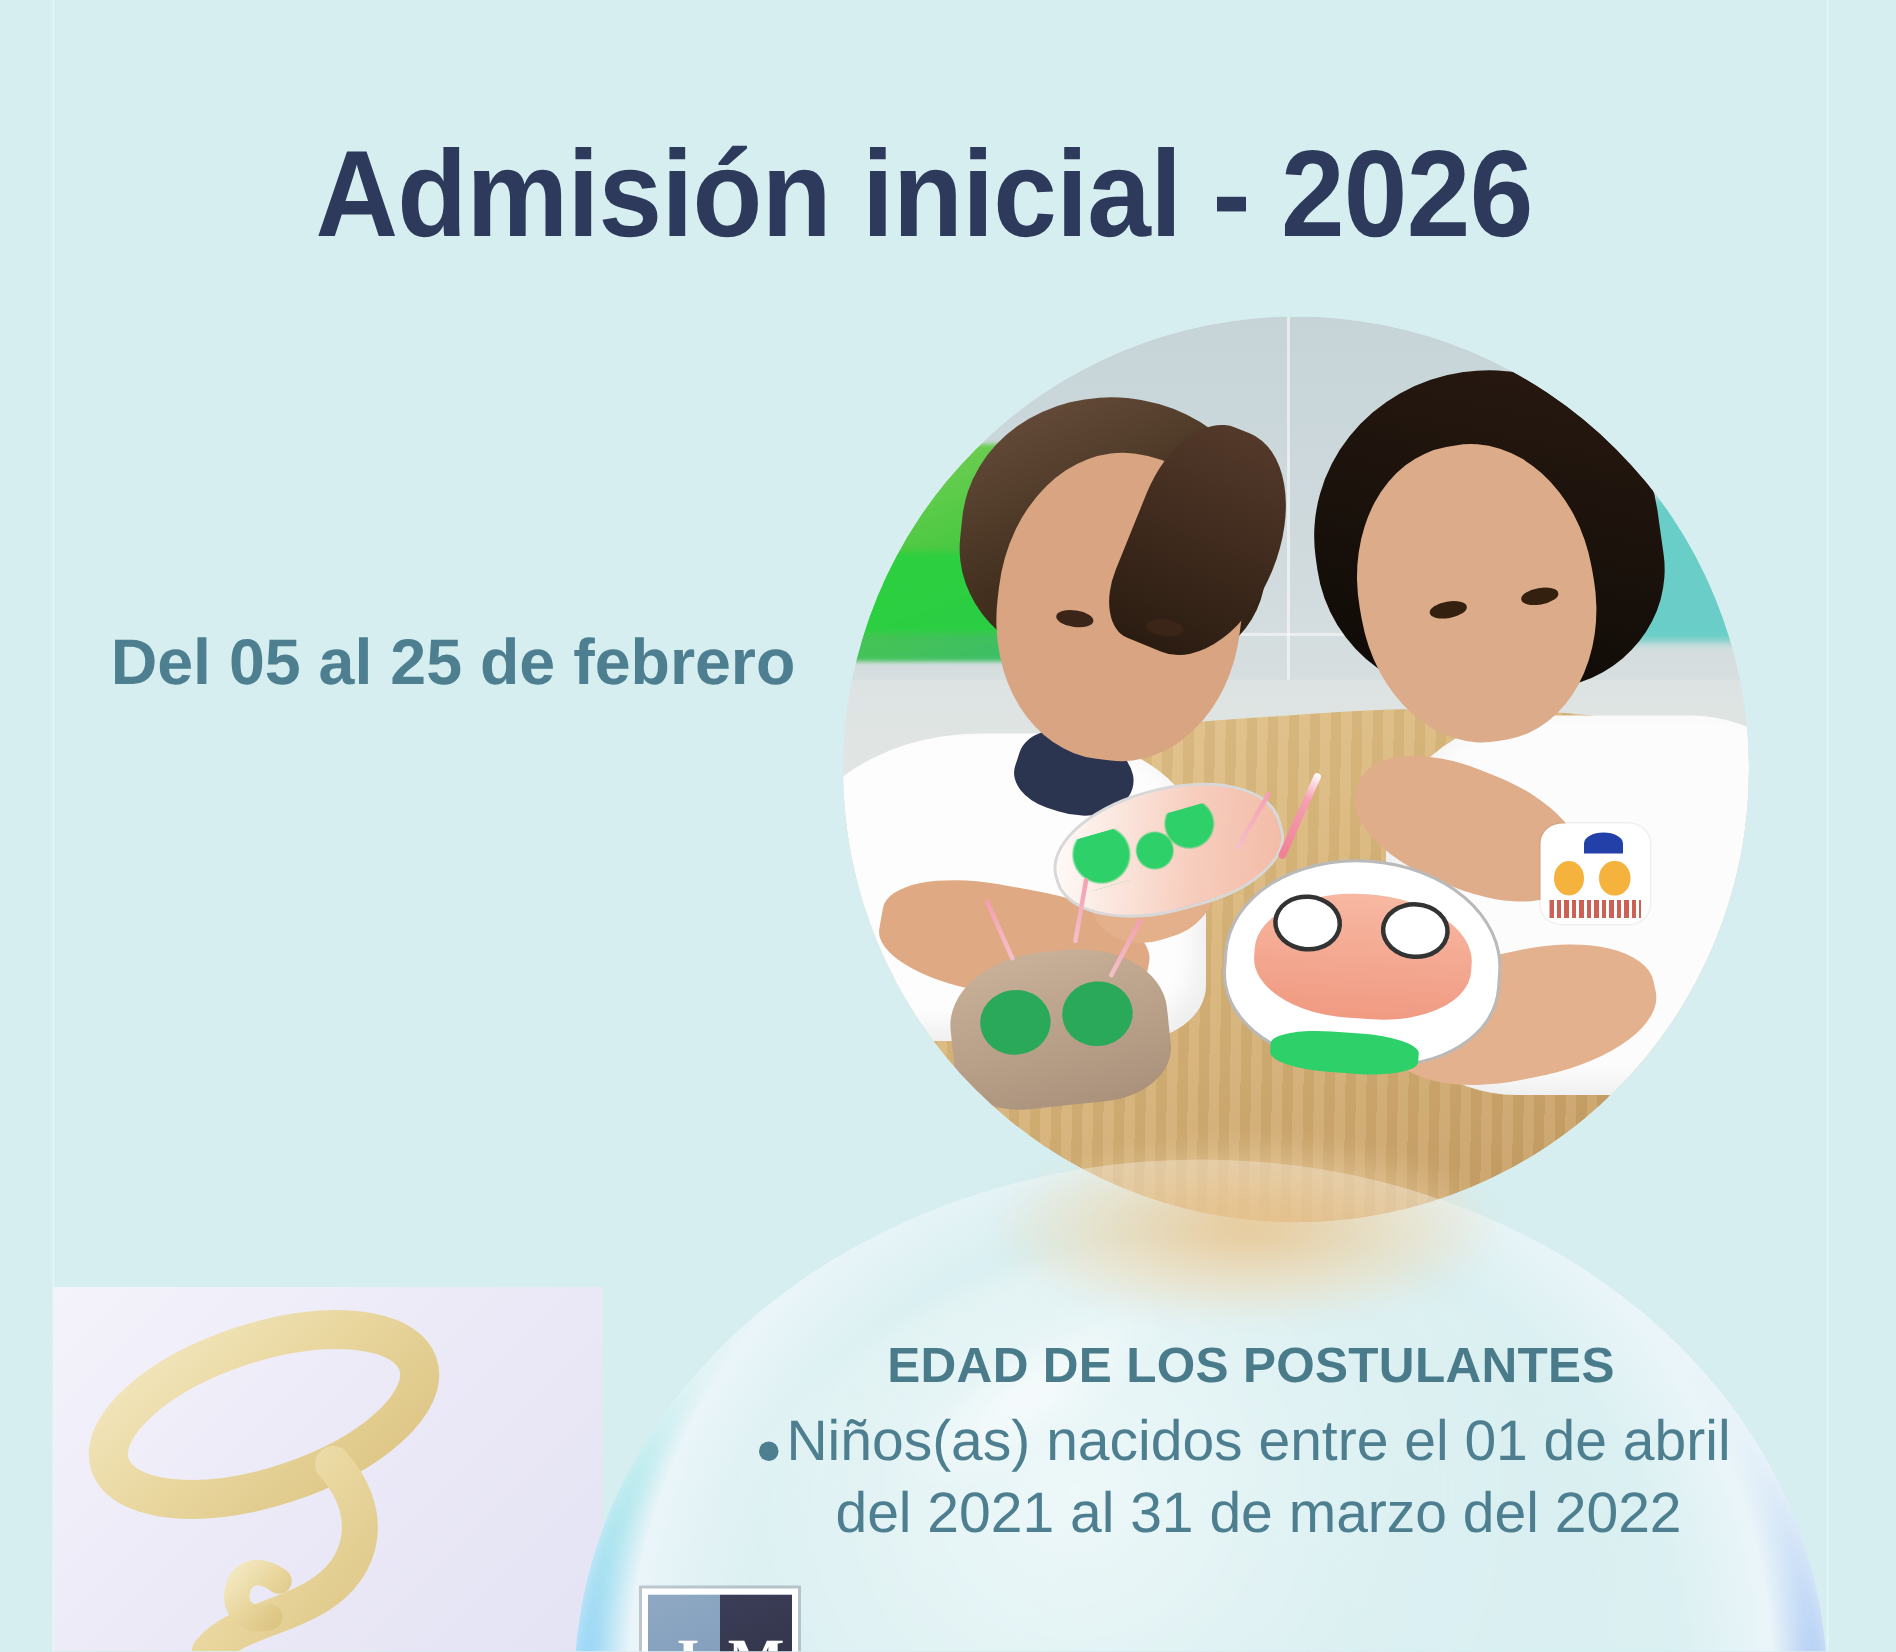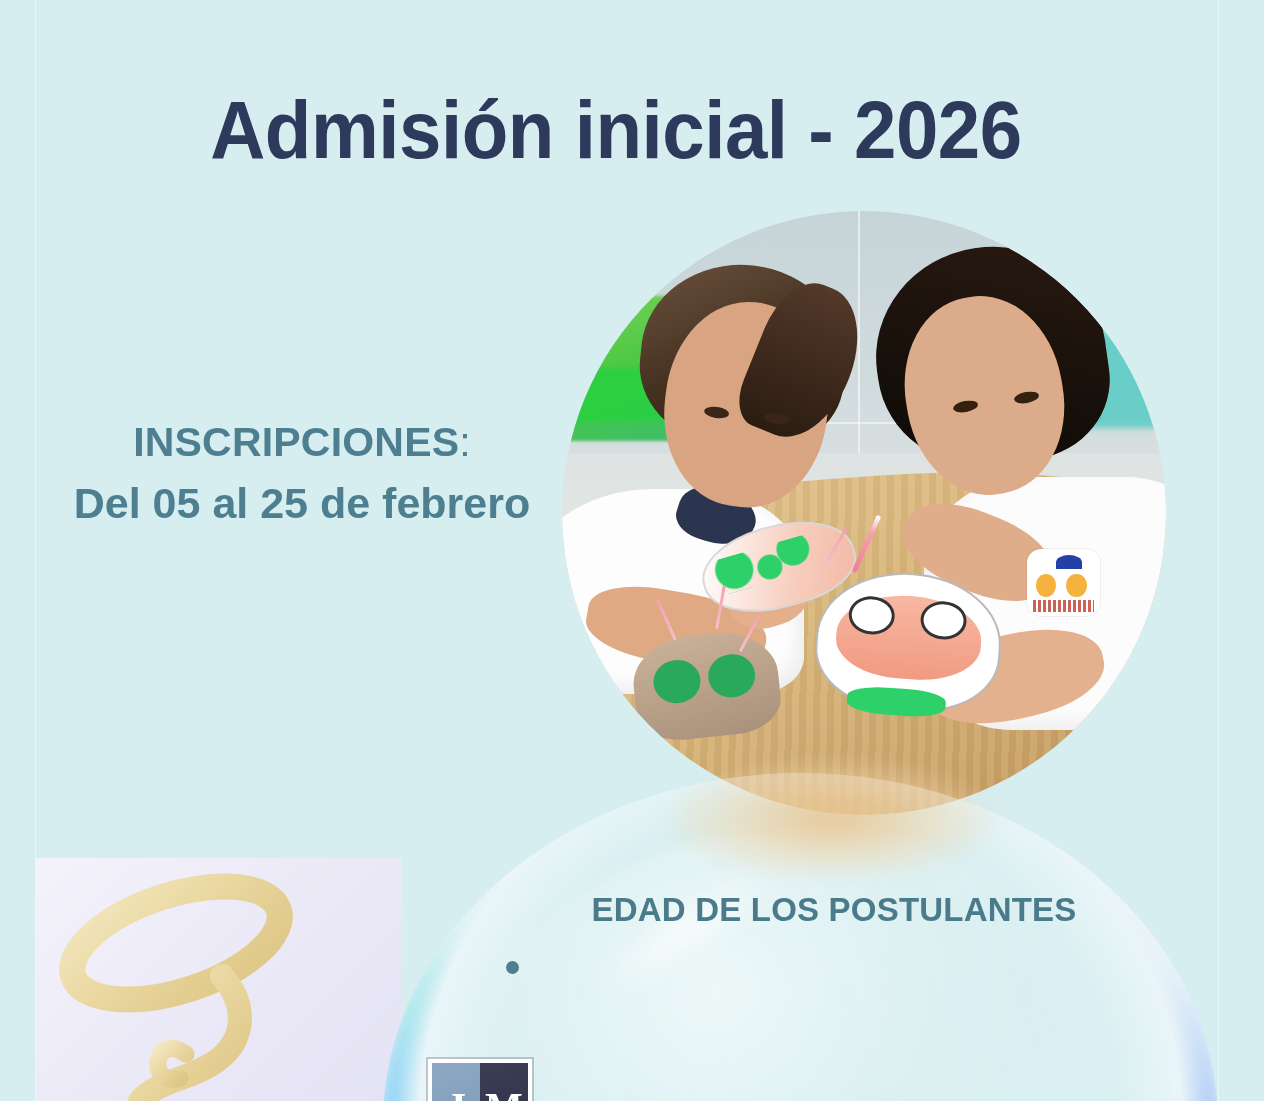--- a/index.html
+++ b/index.html
@@ -459,21 +459,20 @@
 <body>
 
 <div id="slide">
 
   <div class="guide left"></div>
   <div class="guide right"></div>
 
   <div id="title">Admisión inicial - 2026</div>
 
   <div id="inscriptions">
-    <div class="heading"><span>INSCRIPCIONES</span><span class="colon">:</span></div>
     <div class="range">Del 05 al 25 de febrero</div>
   </div>
 
   <div id="photo">
     <div class="scene">
       <div class="ph-wall"></div>
       <div class="ph-greenboard"></div>
       <div class="ph-greenboard2"></div>
       <div class="ph-tealstrip"></div>
       <div class="ph-tile-v"></div>
@@ -549,20 +548,22 @@
     <div class="bubble-gold"></div>
     <div class="bubble-hl2"></div>
 
   </div>
 
   <div id="age-block">
     <div id="age-heading">EDAD DE LOS POSTULANTES</div>
     <div id="age-bullet-row">
       <span id="age-dot"></span>
       <div id="age-text">
+        <div>Niños(as) nacidos entre el 01 de abril</div>
+        <div>del 2021 al 31 de marzo del 2022</div>
       </div>
     </div>
   </div>
 
   <div id="logo-badge">
     <div id="logo-left">J</div>
     <div id="logo-right">M</div>
   </div>
 
 </div>

